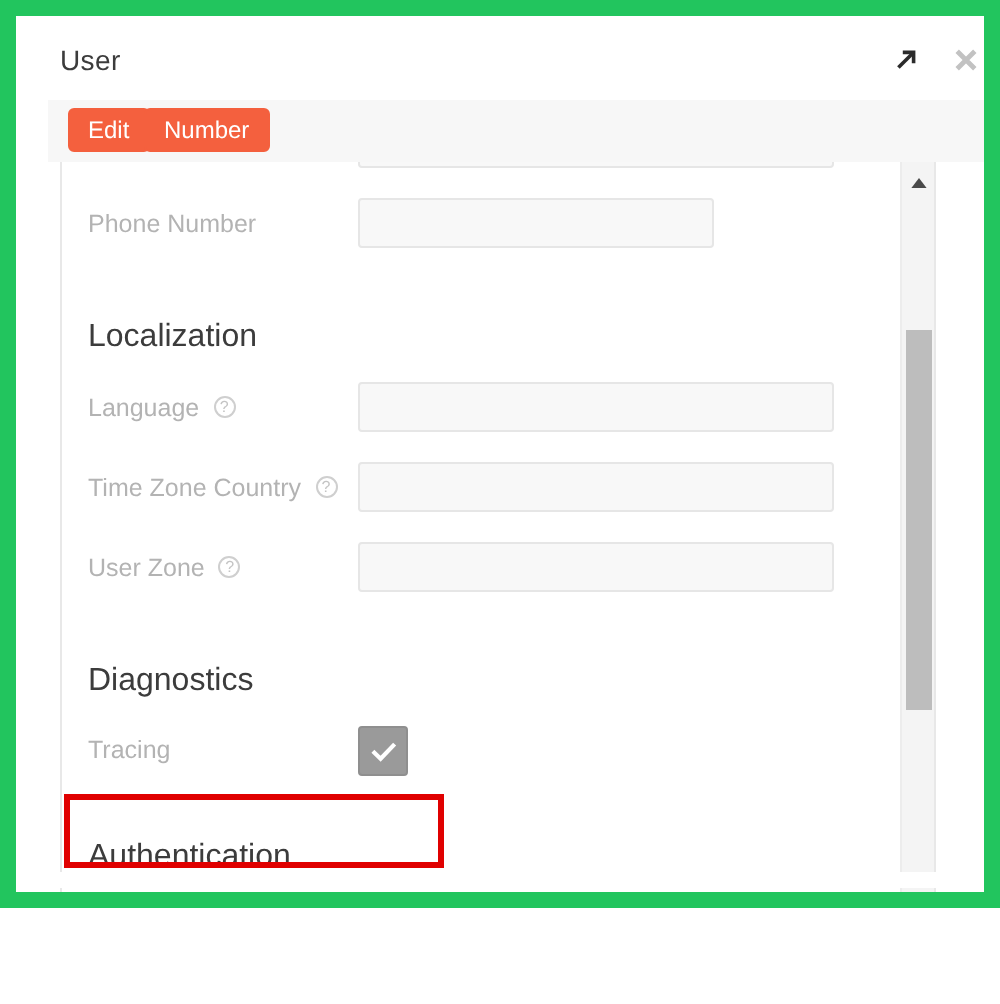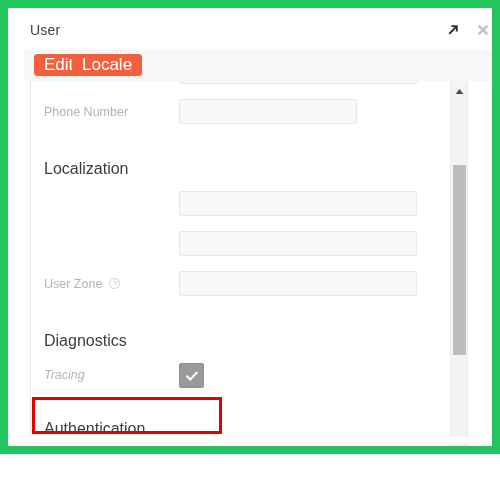--- a/index.html
+++ b/index.html
@@ -84,21 +84,21 @@
     box-sizing: border-box;
   }
   .btn {
     position: absolute;
     top: 4px;
     height: 22px;
     background: #f4603e;
     color: #ffffff;
     border: 1px solid #f4603e;
     border-radius: 3px;
-    font-size: 17px;
+    font-size: 12px;
     font-family: "Liberation Sans", sans-serif;
     line-height: 20px;
     padding: 0 9px;
     box-sizing: border-box;
     cursor: pointer;
     white-space: nowrap;
   }
   .btn-edit   { left: 10px; }
   .btn-audit  { left: 48px; }
   .btn-delete { right: 10px; }
@@ -176,21 +176,20 @@
     font-size: 16px;
     color: #3c3c3c;
   }
 
   .spacer-sm { height: 14px; }
 
   
   .check-row {
     position: relative;
     height: 36px;
-    font-style: italic;
   }
   .check-row .field-label { top: 10px; }
   .checkbox {
     position: absolute;
     left: 148px;
     top: 5px;
     width: 25px;
     height: 25px;
     background: #9a9a9a;
     border: 1px solid #8f8f8f;
@@ -280,21 +279,21 @@
         <div class="icon-btn icon-close">
           <svg width="14" height="14" viewBox="0 0 14 14">
             <path d="M2.6 2.6 L11.4 11.4 M11.4 2.6 L2.6 11.4" stroke="#c2c2c2" stroke-width="2.4" fill="none" stroke-linecap="butt"></path>
           </svg>
         </div>
       </div>
     </div>
 
     <div class="toolbar">
       <button class="btn btn-edit">Edit</button>
-      <button class="btn btn-audit">Locale</button>
+      <button class="btn btn-audit">Number</button>
     </div>
 
     <div class="form-panel">
 
       <div class="form-inner">
 
         <div class="field-row">
 
           <div class="field-input w-wide"></div>
         </div>
@@ -306,25 +305,31 @@
           <div class="field-input w-narrow"></div>
         </div>
 
         <div class="spacer-sm"></div>
 
         <div class="section-header">
           <span>Localization</span>
         </div>
 
         <div class="field-row">
+          <div class="field-label">
+            <span>Language</span><span class="help-icon">?</span>
+          </div>
           <div class="field-input w-wide"></div>
         </div>
 
 
         <div class="field-row">
+          <div class="field-label">
+            <span>Time Zone Country</span><span class="help-icon">?</span>
+          </div>
           <div class="field-input w-wide"></div>
         </div>
 
         <div class="field-row">
           <div class="field-label">
             <span>User Zone</span><span class="help-icon">?</span>
           </div>
           <div class="field-input w-wide"></div>
         </div>
 

